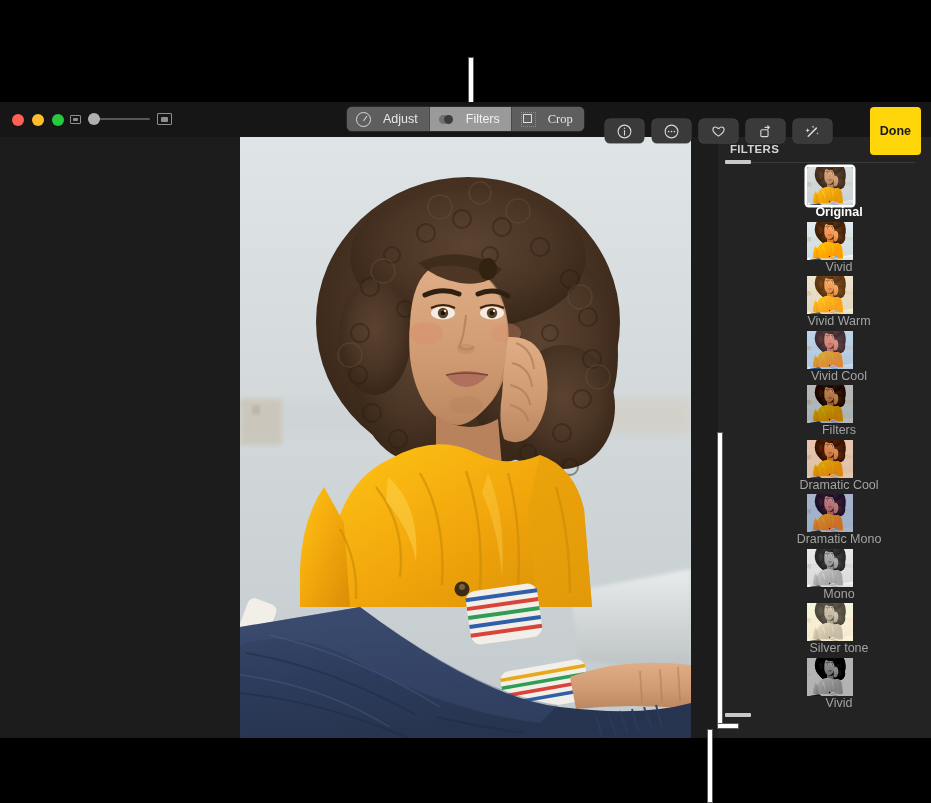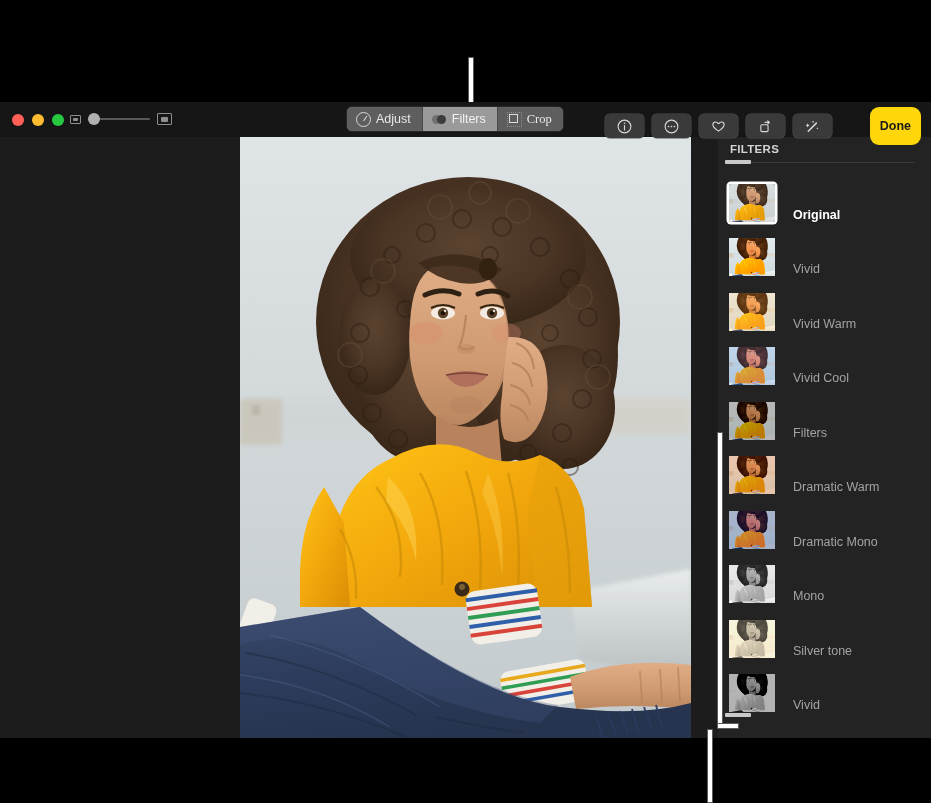--- a/index.html
+++ b/index.html
@@ -111,21 +111,21 @@
     display: flex;
     height: 24px;
     background: #5e5e5e;
     border-radius: 5px;
     overflow: hidden;
     box-shadow: 0 0 0 0.5px #3a3a3a;
   }
   .seg {
     display: flex;
     align-items: center;
-    gap: 5px;
+    gap: 12px;
     padding: 0 11px 0 9px;
     font-size: 12.5px;
     color: #e8e8e8;
     background: #5e5e5e;
     border-right: 1px solid #4a4a4a;
     box-sizing: border-box;
     height: 24px;
   }
   .seg:last-child { border-right: none; font-family: Liberation Serif, serif; }
   .seg.active { background: #9a9a9a; color: #f2f2f2; }
@@ -195,26 +195,26 @@
     background: #3a3a3a;
     border-radius: 5px;
     display: flex;
     align-items: center;
     justify-content: center;
     box-shadow: 0 0 0 0.5px #4f4f4f;
   }
   .tbtn svg { display: block; }
   .done {
     height: 24px;
-    padding: 7px 10px;
+    padding: 12px 10px;
     background: #ffd60a;
     color: #1a1a1a;
     font-size: 12.5px;
     font-weight: bold;
-    border-radius: 9px;
+    border-radius: 4px;
     display: flex;
     align-items: center;
     justify-content: center;
     margin-left: 30px;
   }
 
   
   .canvas {
     position: absolute;
     left: 0; top: 35px;
@@ -273,24 +273,25 @@
     border-radius: 1px;
   }
 
   .flist {
     position: absolute;
     left: 0; top: 30px;
     width: 213px;
   }
   .fitem {
     display: flex;
-    align-items: flex-end;
+    align-items: center;
     height: 54.5px;
     padding-left: 11px;
     box-sizing: border-box;
+    flex-direction: column;
   }
   .thumb {
     width: 46px;
     height: 38px;
     overflow: hidden;
     flex: none;
     position: relative;
     background: #222;
   }
   .thumb svg { display:block; width: 46px; height: 38px; }
@@ -1854,21 +1855,21 @@
                     <path d="M368 576 L376 598"></path>
             <path d="M380 574 L388 596"></path>
                     <path d="M392 572 L398 594"></path>
             <path d="M404 570 L412 592"></path>
                     <path d="M416 568 L422 590"></path>
           </g>
         </svg>
               </span>
               <span style="position:absolute;inset:0;background:rgba(180,60,20,.2);"></span>
             </span>
-            <span class="fname">Dramatic Warm</span>
+            <span class="fname">Dramatic Cool</span>
           </div>
           <div class="fitem">
             <span class="thumb">
               <span style="position:absolute;inset:0;filter:contrast(1.5) brightness(.82) hue-rotate(-16deg) saturate(1.2);display:block;">
                 <svg viewBox="0 0 451 601" preserveAspectRatio="xMidYMid slice" aria-hidden="true">
           <defs>
             <linearGradient id="sky" x1="0" y1="0" x2="0" y2="1">
               <stop offset="0%" stop-color="#dfe4e6"></stop>
               <stop offset="45%" stop-color="#d3d9db"></stop>
               <stop offset="100%" stop-color="#c3cacd"></stop>

